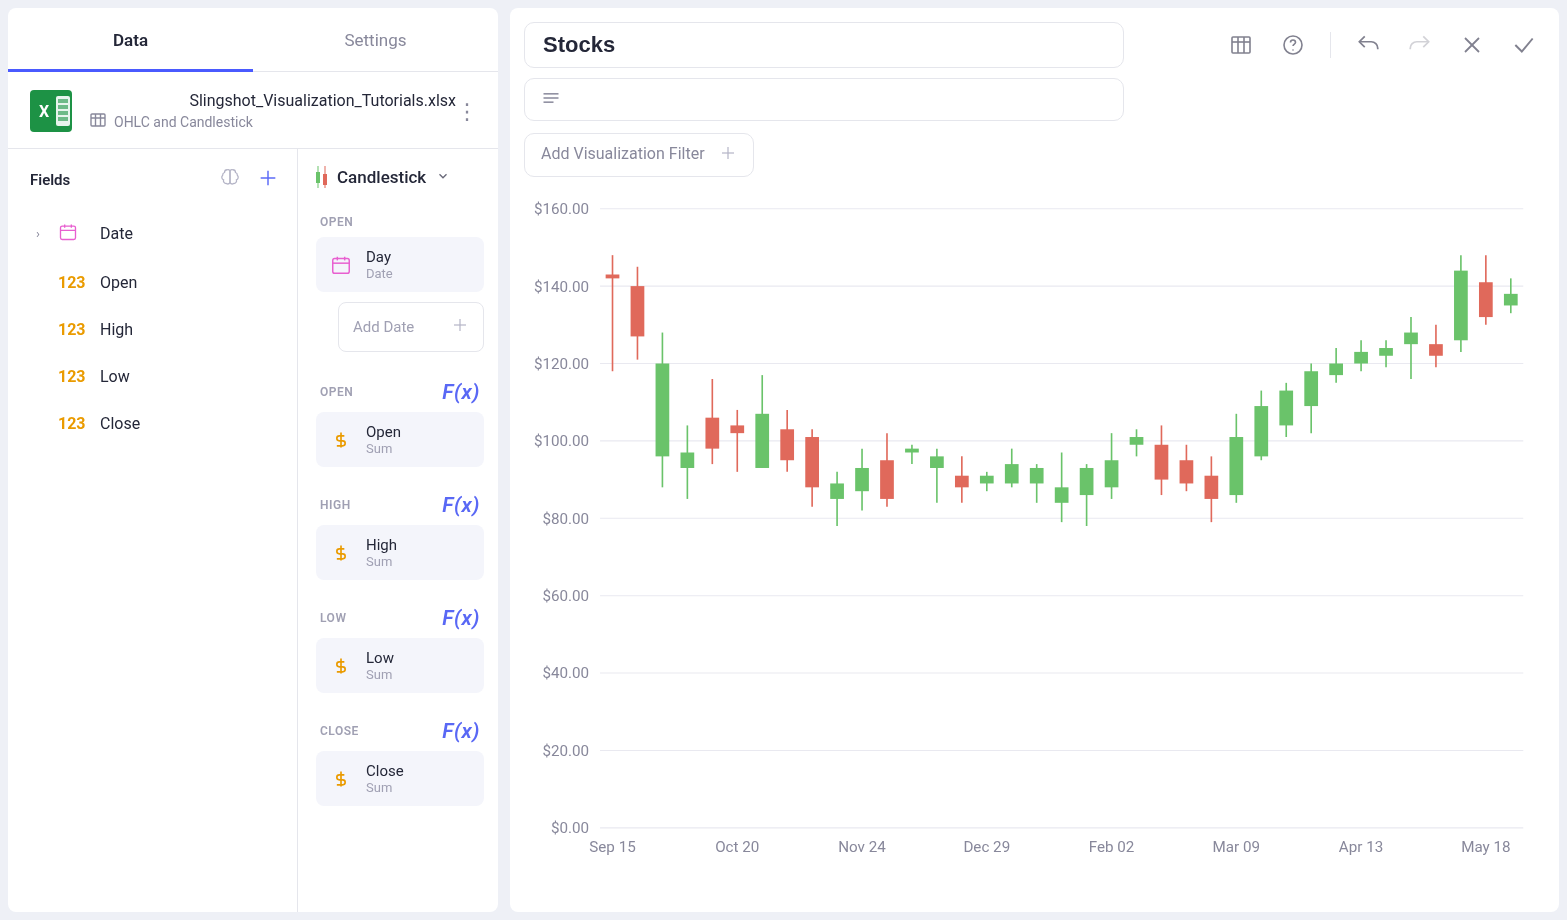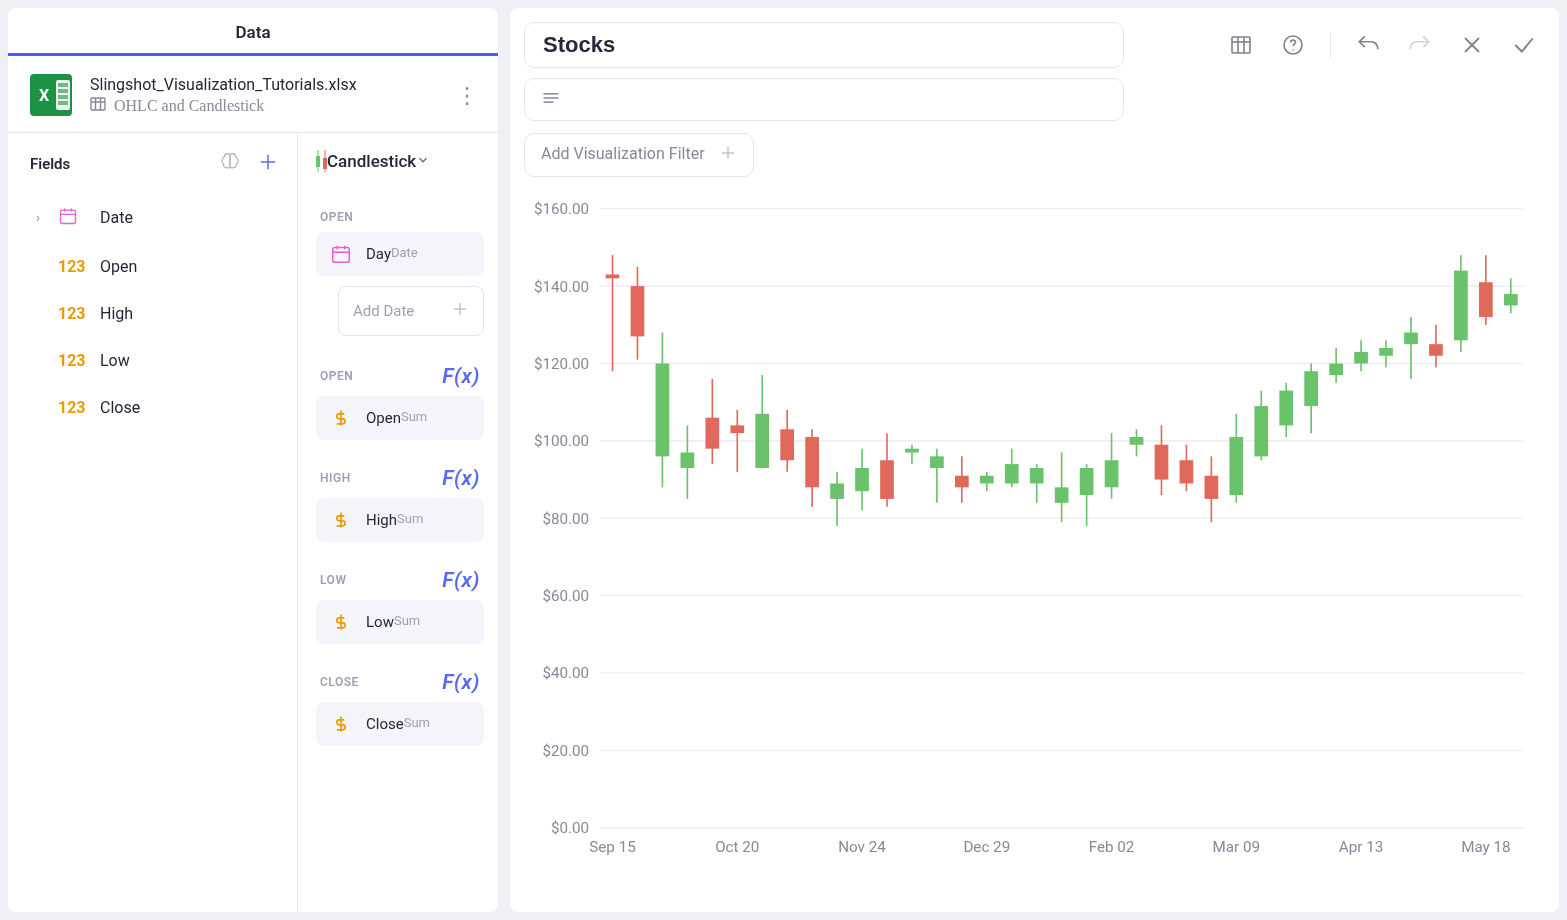--- a/index.html
+++ b/index.html
@@ -40,21 +40,21 @@
     width: 490px;
     background:#fff;
     border-radius:8px;
     display:flex;
     flex-direction:column;
     overflow:hidden;
   }
   .tabs {
     display:flex;
     border-bottom:1px solid var(--border);
-    height:48px;
+    height:64px;
   }
   .tab {
     flex:1;
     display:flex;
     align-items:center;
     justify-content:center;
     font-size:17px;
     color:var(--text-muted);
     cursor:pointer;
     position:relative;
@@ -80,23 +80,23 @@
     width:42px; height:42px;
     background:#1d9245;
     border-radius:4px;
     display:flex;
     align-items:center;
     justify-content:center;
     position:relative;
     margin-right:18px;
   }
   .ds-icon svg { width:42px; height:42px; }
-  .ds-text { flex:1; }
+  .ds-text { flex:1;text-align:right; }
   .ds-title { font-size:16px; color:var(--text); margin-bottom:2px; }
-  .ds-sub { display:flex; align-items:center; color:var(--text-muted); font-size:16px; gap:8px;font-family:Liberation Serif, serif;}
+  .ds-sub { display:flex; align-items:center; color:var(--text-muted); font-size:14px; gap:8px;}
   .kebab { width:20px; color:var(--text-muted); text-align:center; font-size:22px; cursor:pointer; }
 
   .cols { flex:1; display:flex; overflow:hidden;}
   .fields-col { width:290px; border-right:1px solid var(--border); padding:18px 0 0 0;}
   .fields-hdr {
     display:flex; align-items:center; padding:0 18px 16px 22px; gap:6px;
   }
   .fields-hdr-label { flex:1; font-size:15px; font-weight:600; }
   .field-row {
     display:flex; align-items:center;
@@ -107,23 +107,23 @@
   .chev { color:var(--text-muted); font-size:13px; margin-right:-4px; width:12px; }
   .type-icon { width:28px; text-align:left; }
   .type-date { color:var(--pink); }
   .type-num { color:var(--orange); font-weight:700; font-size:16px; }
   .field-label { font-size:16px; color:var(--text); }
 
   .config-col { flex:1; padding:18px 14px 0 18px; overflow-y:auto; position:relative; }
   .config-col::-webkit-scrollbar { width:8px; }
   .config-col::-webkit-scrollbar-thumb { background:#d8d9e2; border-radius:4px; }
   .viz-btn {
-    display:flex; align-items:center; 
+    display:flex; align-items:center; gap:10px;
     font-size:17px; font-weight:500; cursor:pointer;
-    margin-bottom:39px;
+    margin-bottom:28px;
   }
   .candle-icon { display:flex; gap:3px; align-items:center; }
   .mini-candle { width:4px; position:relative; }
   .mini-wick { position:absolute; left:50%; width:1px; transform:translateX(-50%); }
 
   .sec-label {
     font-size:12px; font-weight:600; letter-spacing:0.5px;
     color:var(--text-light); margin:0 4px 8px; 
     display:flex; align-items:center; justify-content:space-between;
   }
@@ -131,21 +131,21 @@
   .chip {
     background:var(--bg-chip);
     border-radius:8px;
     padding:11px 14px;
     display:flex;
     align-items:center;
     gap:14px;
     margin-bottom:10px;
   }
   .chip-icon { width:22px; height:22px; display:flex; align-items:center; justify-content:center; }
-  .chip-txt { display:flex; flex-direction:row; }
+  .chip-txt { display:flex; flex-direction:column; }
   .chip-title { font-size:15px; color:var(--text); }
   .chip-sub { font-size:13px; color:var(--text-light); }
   .drop-zone {
     border:1px solid var(--border);
     border-radius:8px;
     padding:13px 14px;
     display:flex; align-items:center; justify-content:space-between;
     color:var(--text-light); font-size:15px;
     margin:0 0 28px 22px; 
   }
@@ -220,20 +220,21 @@
   .plus-thin { stroke:currentColor; }
 </style>
 </head>
 <body>
 
 <div class="app">
 
   <div class="left">
     <div class="tabs">
       <div class="tab active">Data</div>
+      <div class="tab">Settings</div>
     </div>
 
     <div class="datasource">
       <div class="ds-icon">
         <svg viewBox="0 0 42 42">
             <rect x="0" y="4" width="30" height="34" rx="3" fill="#1d9245"></rect>
             <rect x="26" y="6" width="14" height="30" rx="2" fill="#fff" opacity="0.9"></rect>
             <rect x="28" y="9" width="10" height="4" fill="#1d9245" opacity="0.6"></rect>
             <rect x="28" y="15" width="10" height="4" fill="#1d9245" opacity="0.6"></rect>
             <rect x="28" y="21" width="10" height="4" fill="#1d9245" opacity="0.6"></rect>

